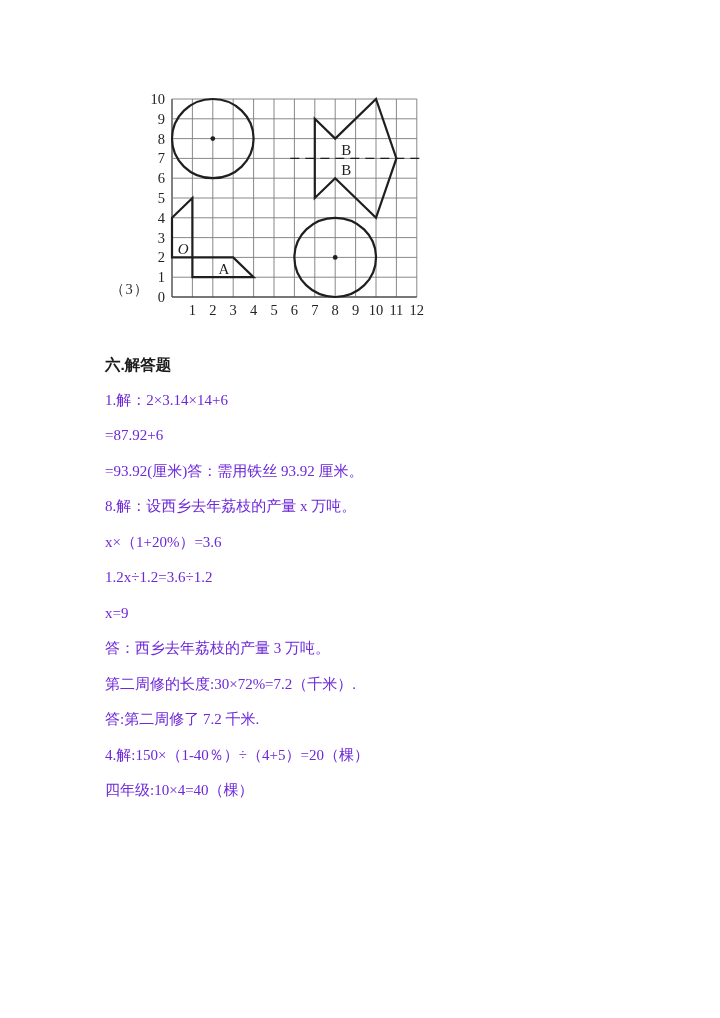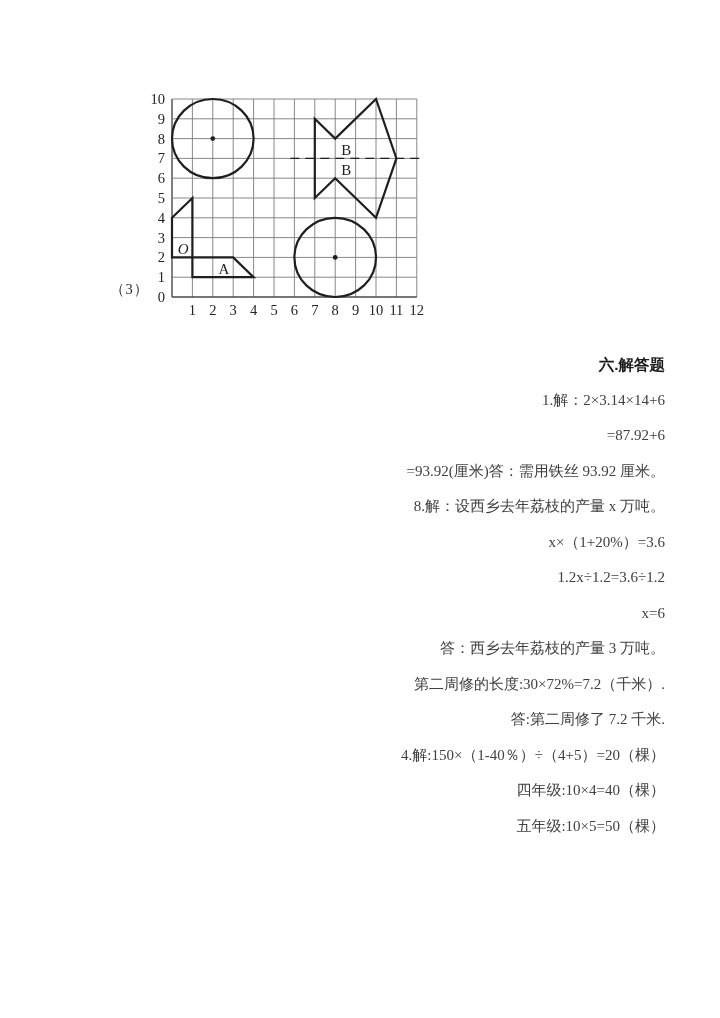--- a/index.html
+++ b/index.html
@@ -18,24 +18,24 @@
   .figure-wrap svg{display:block;}
   .tick{
     font-family:"Liberation Serif","DejaVu Serif",serif;
     font-size:14.5px;fill:#242424;
   }
   .fig-label{
     font-family:"Liberation Serif","DejaVu Serif",serif;
     font-size:15px;fill:#1f1f1f;
   }
   .text-block{
-    position:absolute;left:105px;top:347px;width:560px;text-align:right;
+    position:absolute;left:105px;top:347px;width:560px;
   }
   .text-block p{
-    margin:0;padding:0;line-height:35.5px;font-size:15px;color:#404040;
+    margin:0;padding:0;line-height:35.5px;font-size:15px;color:#6d28d9;
     white-space:pre;
   }
   .text-block p.heading{
     font-weight:bold;font-size:15.5px;color:#1c1c1c;
     font-family:"Liberation Sans","DejaVu Sans",sans-serif;
   }
 </style>
 </head>
 <body>
 
@@ -106,20 +106,19 @@
 </div>
 
 <div class="text-block">
   <p class="heading">六.解答题</p>
   <p>1.解：2×3.14×14+6</p>
   <p>=87.92+6</p>
   <p>=93.92(厘米)答：需用铁丝 93.92 厘米。</p>
   <p>8.解：设西乡去年荔枝的产量 x 万吨。</p>
   <p>x×（1+20%）=3.6</p>
   <p>1.2x÷1.2=3.6÷1.2</p>
-  <p>x=6</p>
+  <p>x=9</p>
   <p>答：西乡去年荔枝的产量 3 万吨。</p>
   <p>第二周修的长度:30×72%=7.2（千米）.</p>
   <p>答:第二周修了 7.2 千米.</p>
   <p>4.解:150×（1-40％）÷（4+5）=20（棵）</p>
   <p>四年级:10×4=40（棵）</p>
-  <p>五年级:10×5=50（棵）</p>
 </div>
 
 </body></html>

